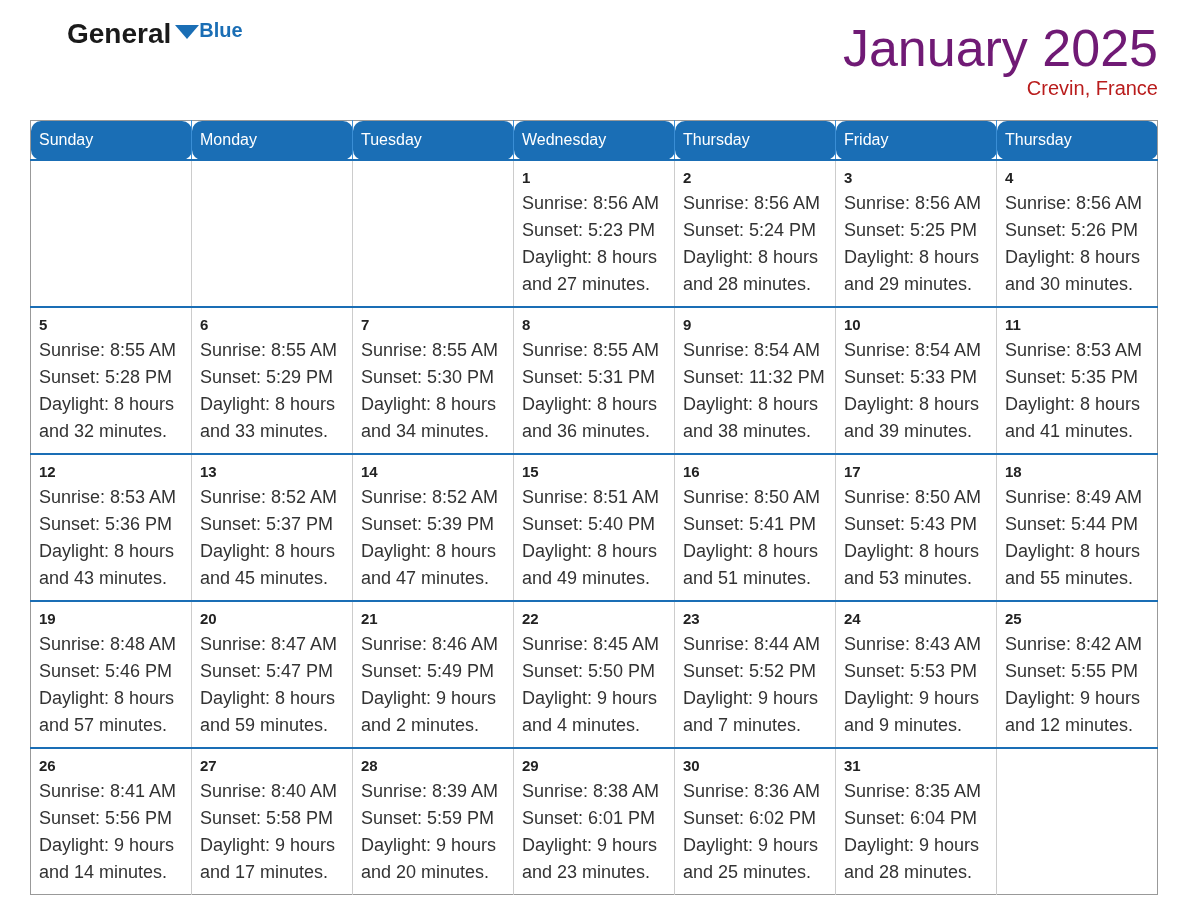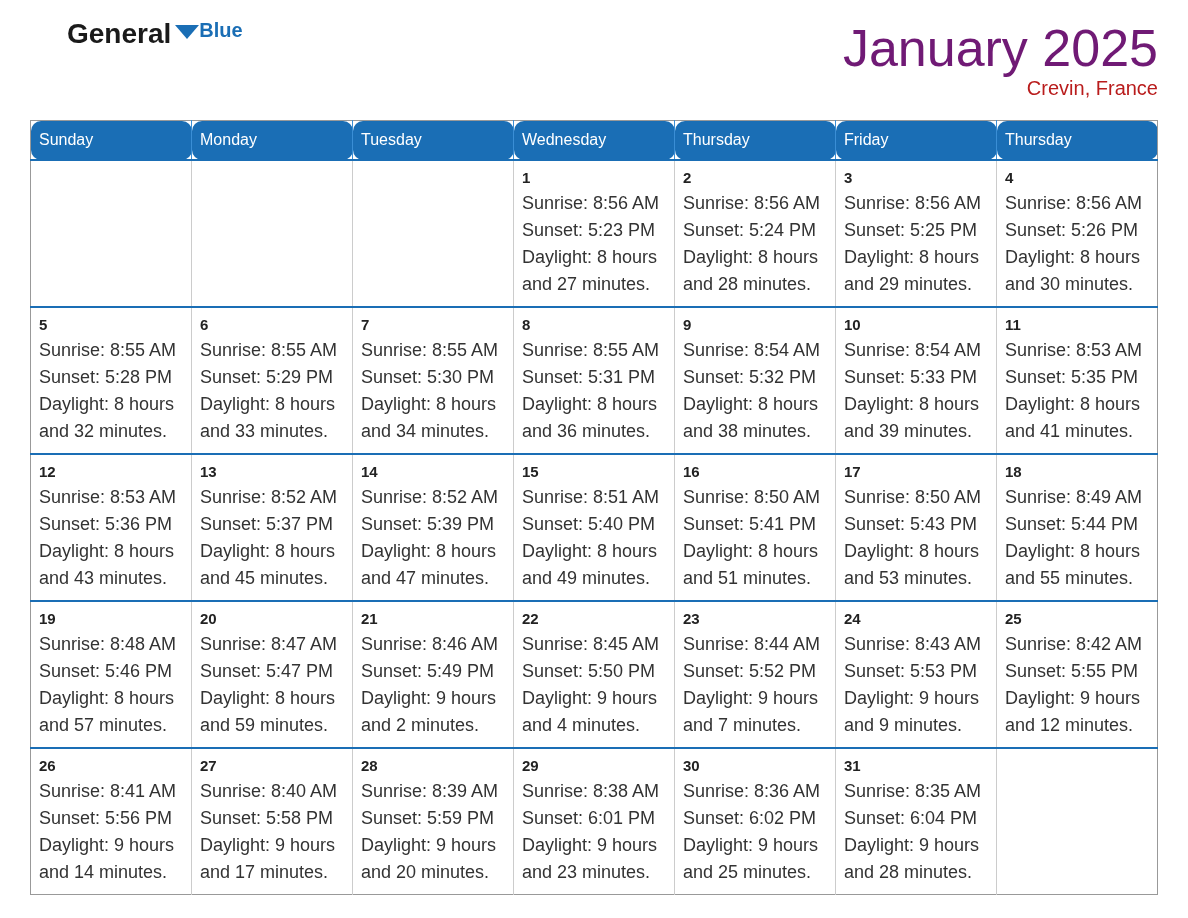--- a/index.html
+++ b/index.html
@@ -197,21 +197,21 @@
         </td>
         <td>
           <div class="day-number">8</div>
           <div class="day-info">Sunrise: 8:55 AM
 Sunset: 5:31 PM
 Daylight: 8 hours and 36 minutes.</div>
         </td>
         <td>
           <div class="day-number">9</div>
           <div class="day-info">Sunrise: 8:54 AM
-Sunset: 5:32 PM
+Sunset: 11:32 PM
 Daylight: 8 hours and 38 minutes.</div>
         </td>
         <td>
           <div class="day-number">10</div>
           <div class="day-info">Sunrise: 8:54 AM
 Sunset: 5:33 PM
 Daylight: 8 hours and 39 minutes.</div>
         </td>
         <td>
           <div class="day-number">11</div>

